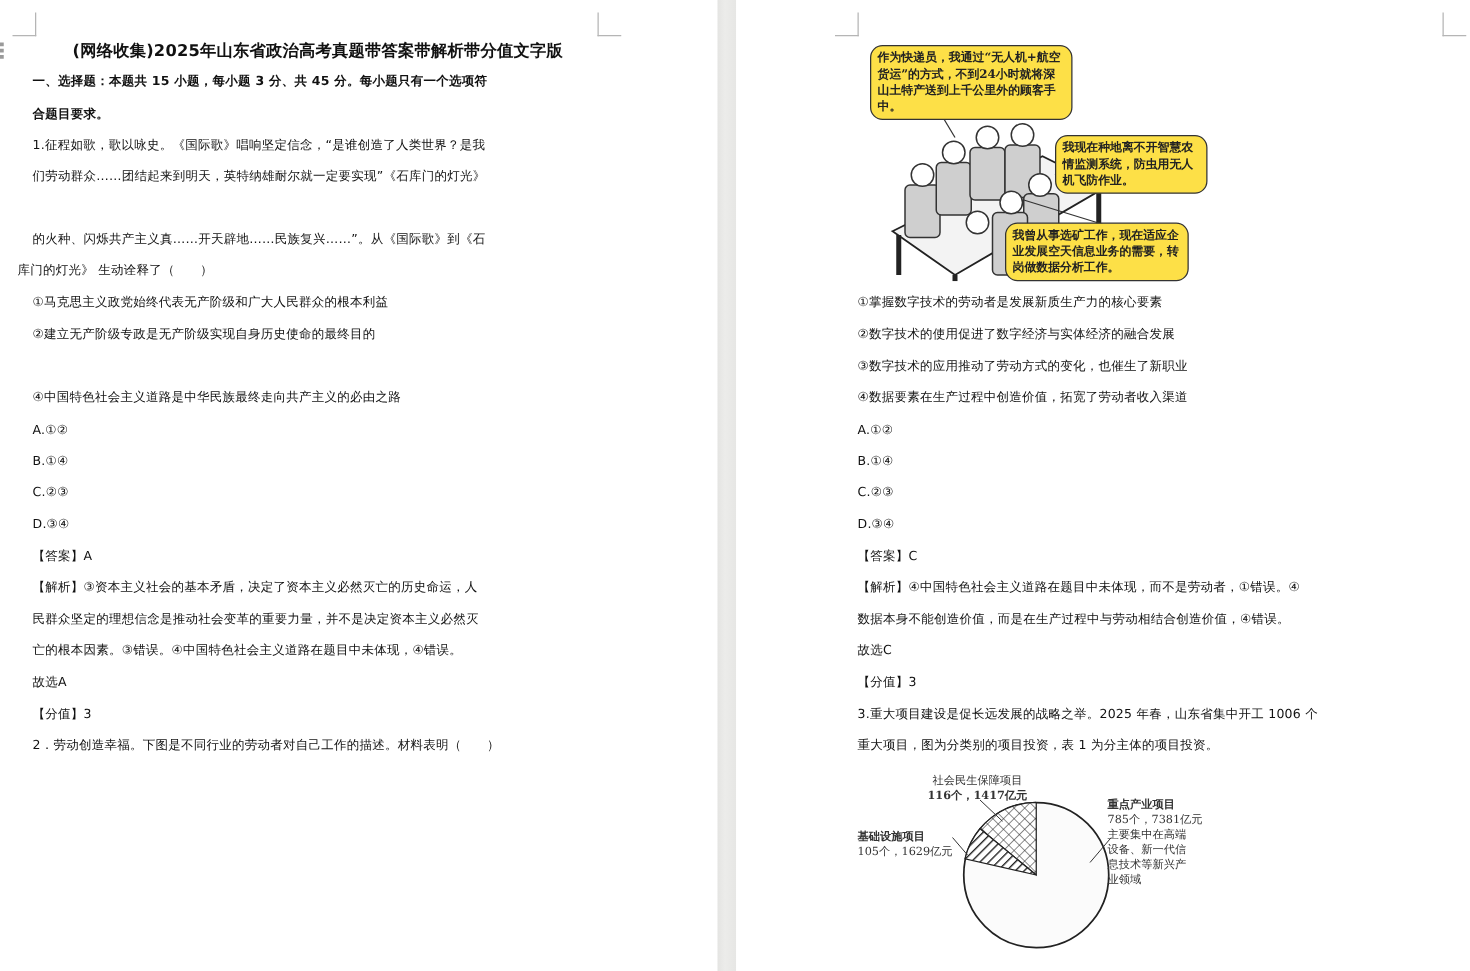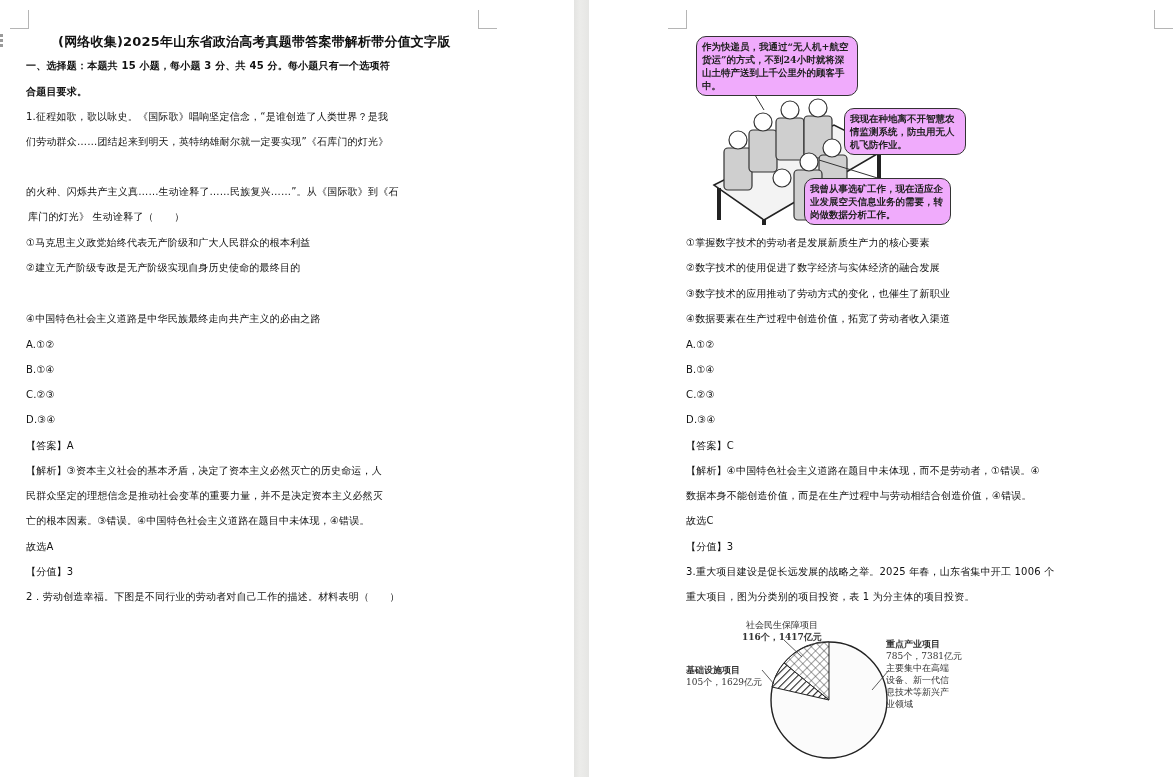--- a/index.html
+++ b/index.html
@@ -13,21 +13,21 @@
   .corner{position:absolute;width:18px;height:18px;border-color:#b5b5b5;border-style:solid;border-width:0;}
   .c-tl{border-right-width:1px;border-bottom-width:1px;}
   .c-tr{border-left-width:1px;border-bottom-width:1px;}
   .side-dots{position:absolute;left:0;top:34px;width:3px;}
   .side-dots i{display:block;width:3px;height:3px;background:#9a9a9a;margin-bottom:2px;}
   .line{position:absolute;font-size:10px;line-height:16px;white-space:nowrap;letter-spacing:0.2px;}
   .bold{font-weight:bold;}
   .title{font-size:13px;font-weight:bold;}
   
   .cartoon{position:absolute;left:95px;top:30px;width:270px;height:195px;}
-  .bubble{position:absolute;background:#f0abfc;border:1.5px solid #333;border-radius:10px;
+  .bubble{position:absolute;background:#fde047;border:1.5px solid #333;border-radius:10px;
           font-family:"DejaVu Serif",serif;font-size:9.5px;font-weight:bold;line-height:13px;
           padding:3px 5px;color:#222;white-space:normal;}
   .pie-wrap{position:absolute;left:95px;top:612px;width:300px;height:165px;}
   .pie-lbl{position:absolute;font-family:"DejaVu Serif",serif;font-size:9px;line-height:12px;color:#333;white-space:nowrap;}
 </style>
 </head>
 <body>
 
 <div class="page" id="page-left">
   <div class="side-dots">
@@ -37,22 +37,22 @@
     </div>
   <div class="corner c-tl" style="left:10px;top:10px;"></div>
   <div class="corner c-tr" style="left:478px;top:10px;"></div>
 
   <div class="line title" style="left:58px;top:34px;">(网络收集)2025年山东省政治高考真题带答案带解析带分值文字版</div>
   <div class="line bold" style="left:26px;top:58px;">一、选择题：本题共 15 小题，每小题 3 分、共 45 分。每小题只有一个选项符</div>
   <div class="line bold" style="left:26px;top:84px;">合题目要求。</div>
 
   <div class="line" style="left:26px;top:109px;">1.征程如歌，歌以咏史。《国际歌》唱响坚定信念，“是谁创造了人类世界？是我</div>
   <div class="line" style="left:26px;top:134px;">们劳动群众……团结起来到明天，英特纳雄耐尔就一定要实现”《石库门的灯光》</div>
-  <div class="line" style="left:26px;top:184px;">的火种、闪烁共产主义真……生动诠释了……民族复兴……”。从《国际歌》到《石</div>
-  <div class="line" style="left:28px;top:209px;">库门的灯光》 生动诠释了（　　）</div>
+  <div class="line" style="left:26px;top:184px;">的火种、闪烁共产主义真……开天辟地……民族复兴……”。从《国际歌》到《石</div>
+  <div class="line" style="left:14px;top:209px;">库门的灯光》 生动诠释了（　　）</div>
 
   <div class="line" style="left:26px;top:260px;">②建立无产阶级专政是无产阶级实现自身历史使命的最终目的</div>
   <div class="line" style="left:26px;top:235px;">①马克思主义政党始终代表无产阶级和广大人民群众的根本利益</div>
   <div class="line" style="left:26px;top:311px;">④中国特色社会主义道路是中华民族最终走向共产主义的必由之路</div>
 
   <div class="line" style="left:26px;top:337px;">A.①②</div>
   <div class="line" style="left:26px;top:362px;">B.①④</div>
   <div class="line" style="left:26px;top:387px;">C.②③</div>
   <div class="line" style="left:26px;top:412px;">D.③④</div>
 

